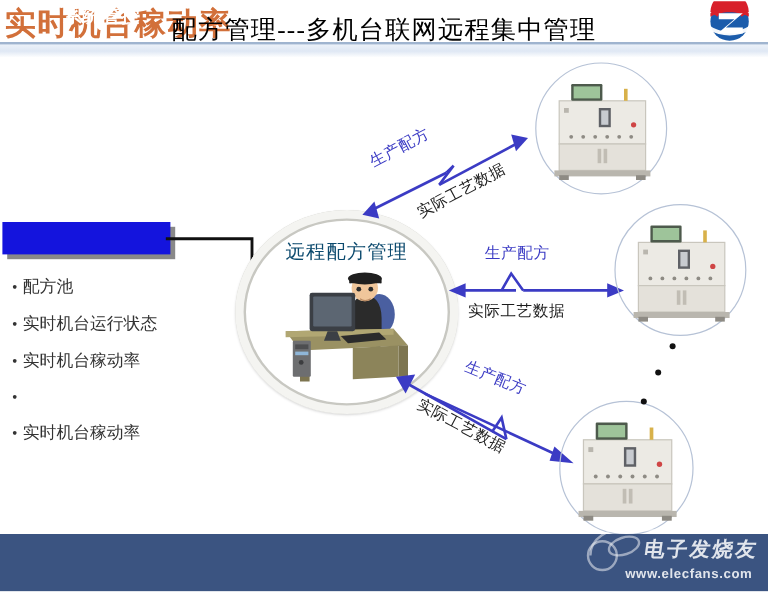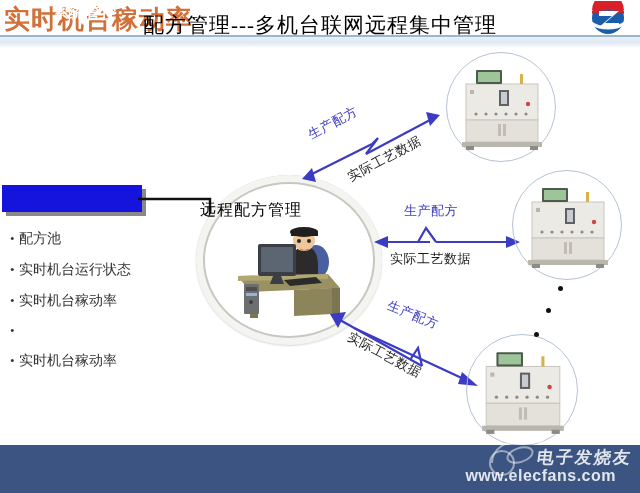--- a/index.html
+++ b/index.html
@@ -100,23 +100,24 @@
     left: 196px; top: 175px;
     width: 186px; height: 170px;
     border-radius: 50%;
     background: radial-gradient(circle at 50% 50%, #ffffff 0%, #ffffff 78%, #f2f2f0 86%, #d9d9d4 93%, #b9b9b2 97%, #efefea 100%);
     box-shadow: inset 0 0 0 7px #f4f4f1, inset 0 0 0 9px #c8c8c2, 0 1px 2px rgba(0,0,0,0.15);
   }
   .hub-label {
     position: absolute;
     left: 200px; top: 200px;
     width: 178px;
+    text-align: center;
     font-family: "Liberation Serif", "DejaVu Serif", serif;
     font-size: 16px;
-    color: #000000;
+    color: #0c4a6e;
     letter-spacing: 1px;
     white-space: nowrap;
   }
   .desk-scene {
     position: absolute;
     left: 232px; top: 218px;
     width: 118px; height: 108px;
   }
 
   
@@ -187,23 +188,23 @@
     font-family: "Liberation Serif", "DejaVu Serif", serif;
     font-size: 17px;
     font-weight: bold;
     color: rgba(255,255,255,0.85);
     letter-spacing: 2px;
     white-space: nowrap;
     transform: skewX(-8deg);
   }
   .wm-url {
     position: absolute;
-    right: 24px; bottom: 8px;
+    right: 13px; bottom: 8px;
     font-family: "Liberation Sans", sans-serif;
-    font-size: 16px;
+    font-size: 11px;
     font-weight: bold;
     color: rgba(255,255,255,0.85);
     letter-spacing: 0.5px;
     white-space: nowrap;
   }
 </style>
 </head>
 <body>
 
 <div id="slide">

